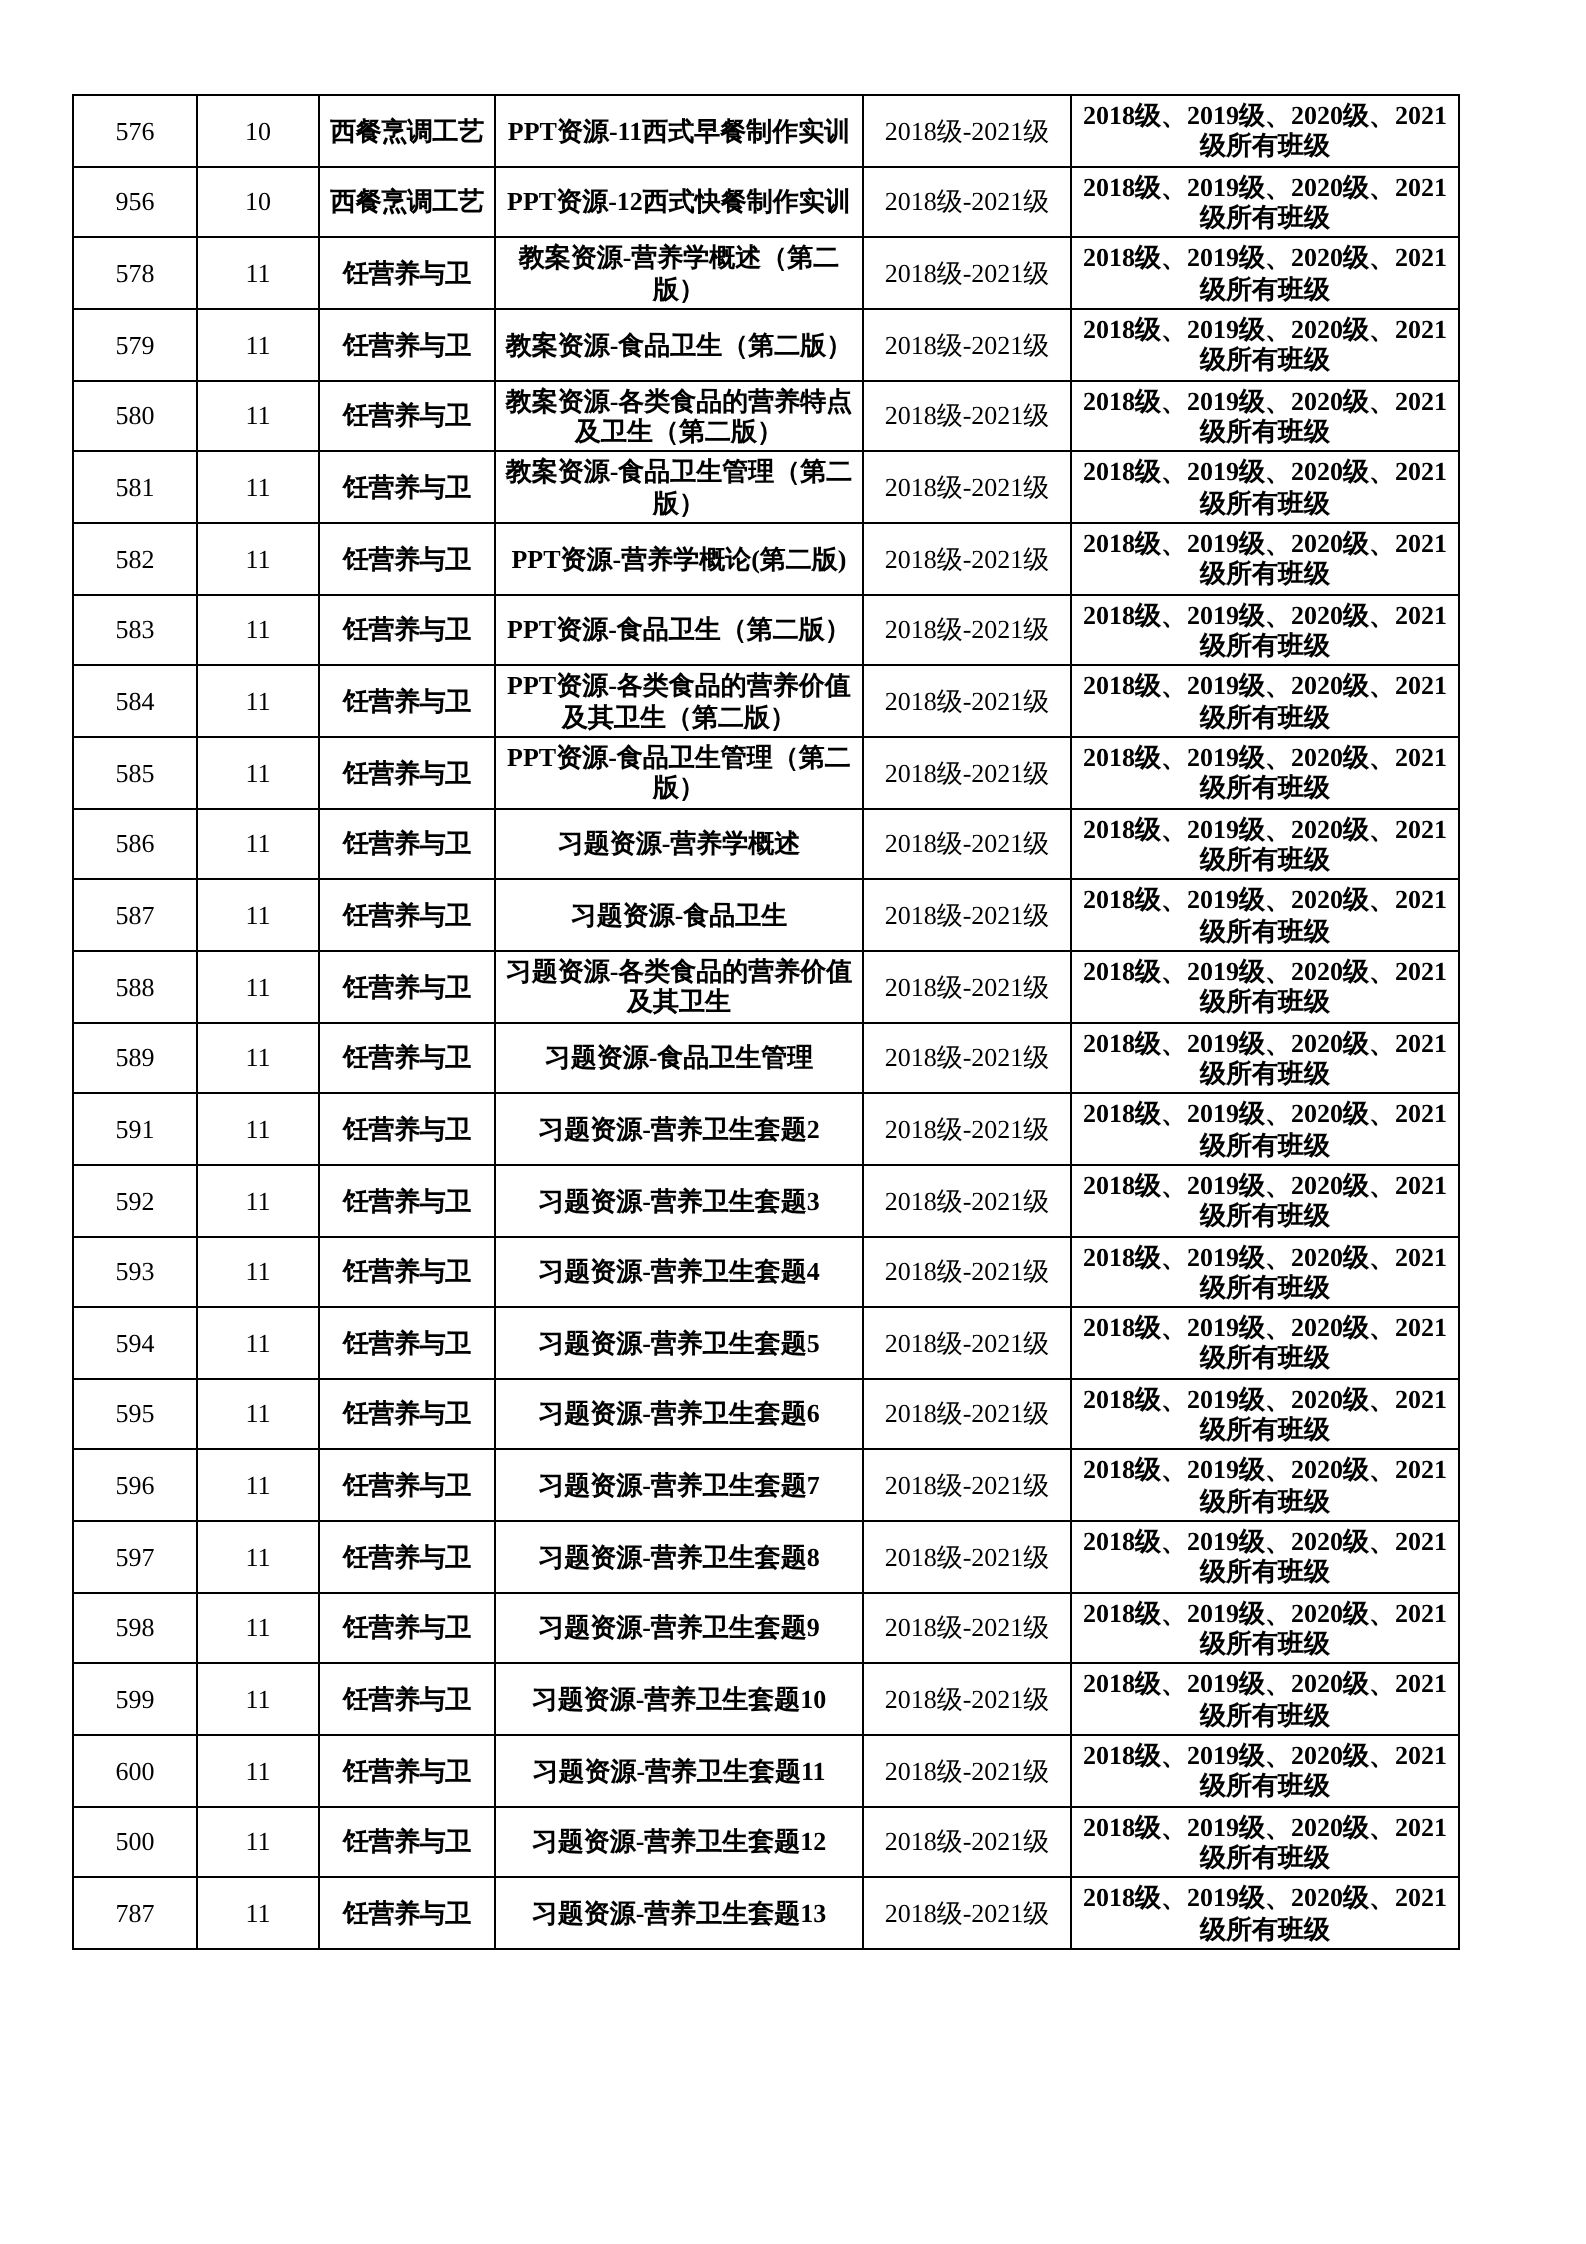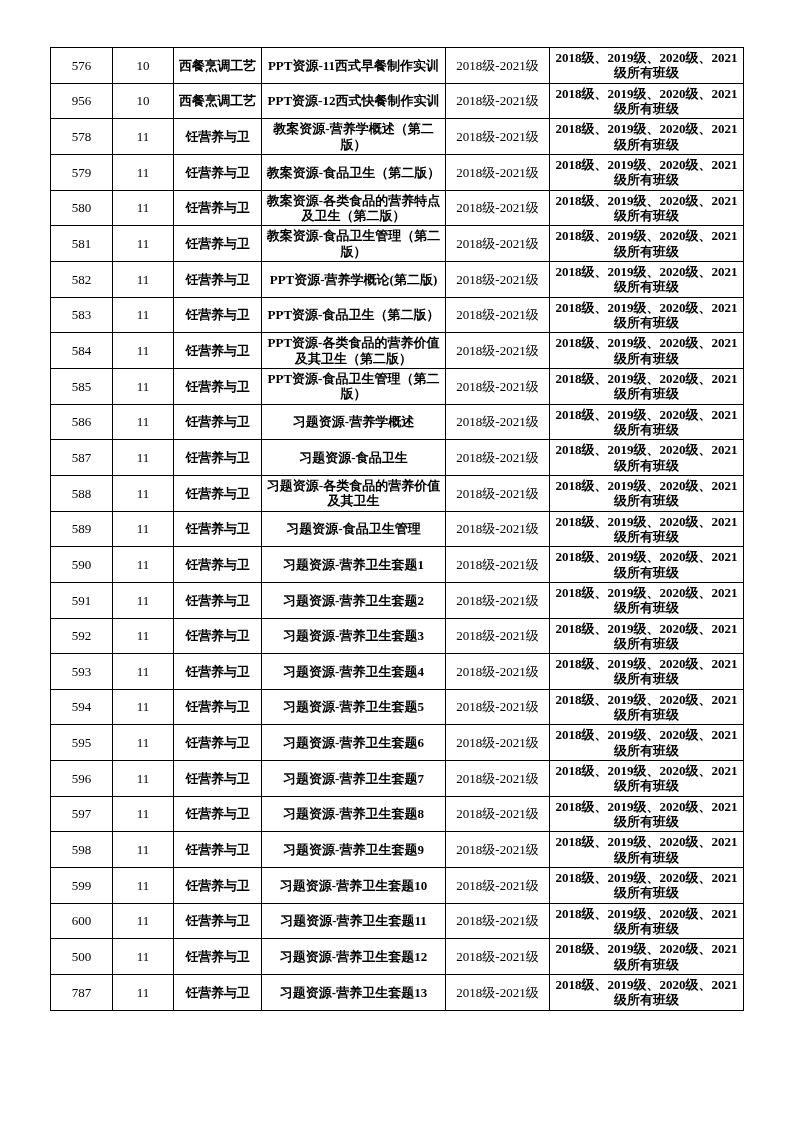--- a/index.html
+++ b/index.html
@@ -11,21 +11,21 @@
     width: 793px;
     height: 1122px;
     font-family: "Liberation Serif", serif;
     color: #000000;
     position: relative;
   }
   .page {
     width: 793px;
     height: 1122px;
     box-sizing: border-box;
-    padding: 47px 50px 0 50px;
+    padding: 47px 50px 0 36px;
     position: relative;
   }
   table.doc-table {
     border-collapse: collapse;
     width: 693px;
     table-layout: fixed;
   }
   table.doc-table td {
     border: 1px solid #000000;
     padding: 2px 3px;
@@ -187,28 +187,20 @@
         </tr>
         <tr>
           <td class="col-index">589</td>
           <td class="col-num">11</td>
           <td class="col-course">饪营养与卫</td>
           <td class="col-res">习题资源-食品卫生管理</td>
           <td class="col-grade">2018级-2021级</td>
           <td class="col-classes">2018级、2019级、2020级、2021级所有班级</td>
         </tr>
         <tr>
-          <td class="col-index">590</td>
-          <td class="col-num">11</td>
-          <td class="col-course">饪营养与卫</td>
-          <td class="col-res">习题资源-营养卫生套题1</td>
-          <td class="col-grade">2018级-2021级</td>
-          <td class="col-classes">2018级、2019级、2020级、2021级所有班级</td>
-        </tr>
-        <tr>
           <td class="col-index">591</td>
           <td class="col-num">11</td>
           <td class="col-course">饪营养与卫</td>
           <td class="col-res">习题资源-营养卫生套题2</td>
           <td class="col-grade">2018级-2021级</td>
           <td class="col-classes">2018级、2019级、2020级、2021级所有班级</td>
         </tr>
         <tr>
           <td class="col-index">592</td>
           <td class="col-num">11</td>

